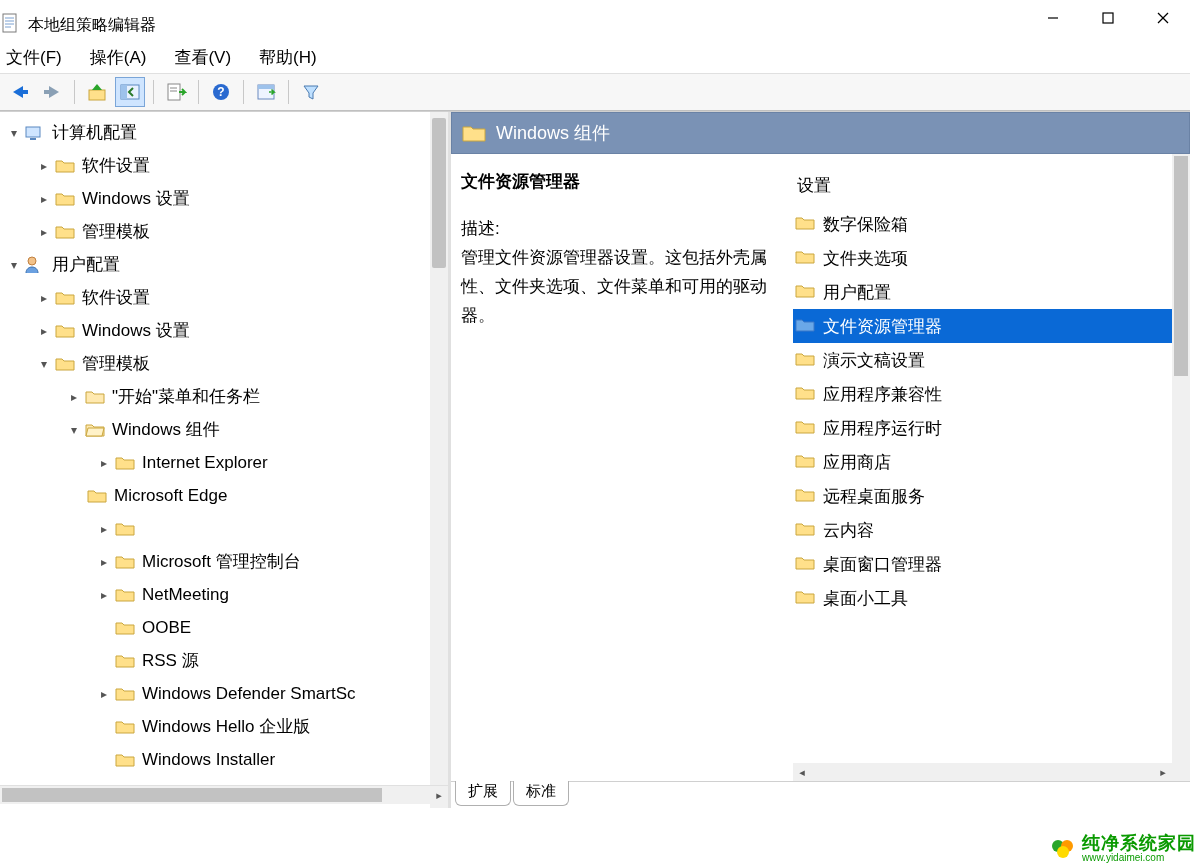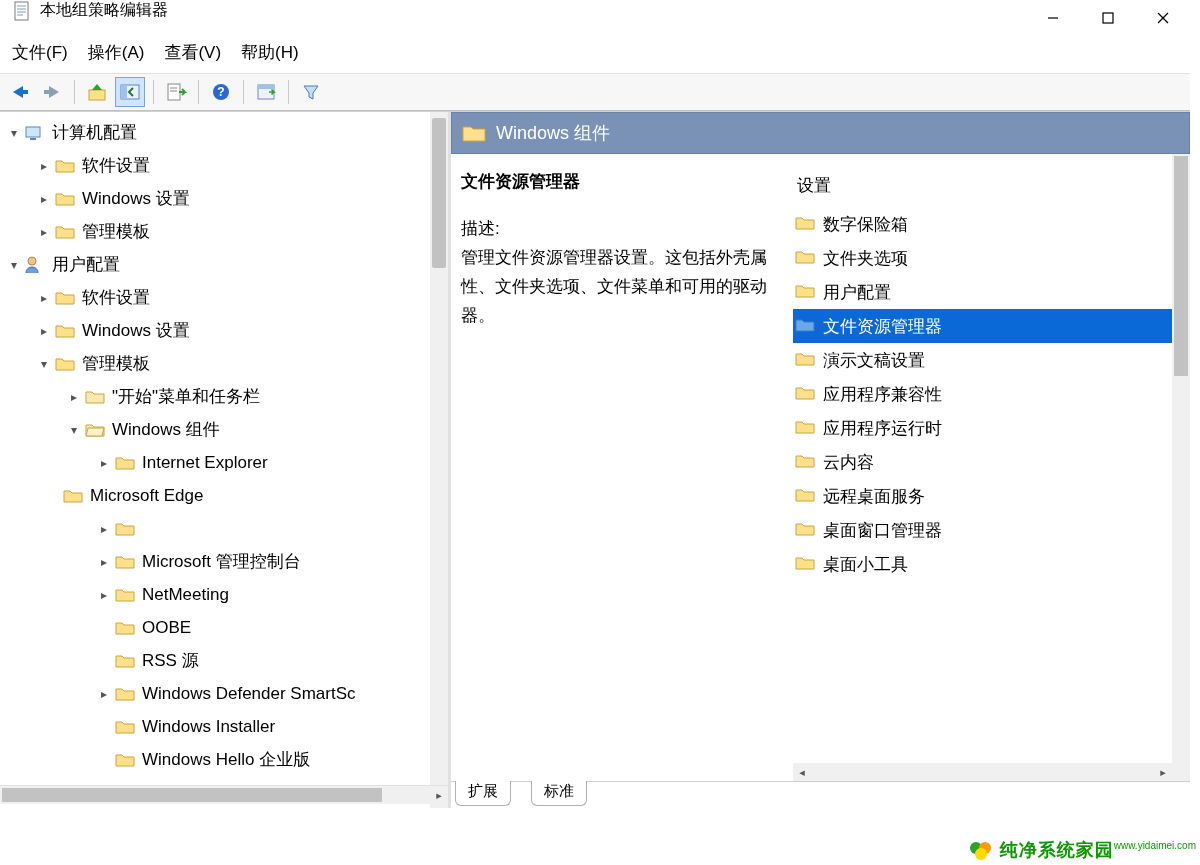--- a/index.html
+++ b/index.html
@@ -1,22 +1,22 @@
 <!DOCTYPE html>
 <html><head>
 <meta charset="utf-8">
 <style>
   html,body{margin:0;padding:0;width:1200px;height:865px;font-family:"Microsoft YaHei","Segoe UI",sans-serif;font-size:16px;color:#000;background:#fff;overflow:hidden}
   .window{width:1190px;height:830px;margin:0;position:relative;background:#fff}
-  .titlebar{height:36px;display:flex;align-items:flex-start;padding:0 12px;border-bottom:1px solid transparent}
+  .titlebar{height:36px;display:flex;align-items:flex-end;padding:0 0;border-bottom:1px solid transparent}
   .titlebar .app-icon{width:20px;height:24px;margin-right:8px;display:flex;align-items:center;justify-content:center}
   .titlebar .title{flex:1;font-size:16px}
   .winbtns{position:absolute;right:0;top:0;display:flex}
   .winbtn{width:55px;height:36px;display:flex;align-items:center;justify-content:center;font-size:14px;color:#000}
-  .menubar{height:32px;display:flex;align-items:flex-start;padding:2px 8px;gap:12px;font-size:17px}
+  .menubar{height:32px;display:flex;align-items:flex-end;padding:2px 2px;gap:20px;font-size:17px}
   .menubar span{padding:2px 4px}
   .toolbar{height:36px;border-top:1px solid #e0e0e0;border-bottom:1px solid #c0c0c0;background:#f7f7f7;display:flex;align-items:center;padding:0 6px;gap:4px}
   .tbtn{width:28px;height:28px;display:flex;align-items:center;justify-content:center}
   .tsep{width:1px;height:24px;background:#c8c8c8;margin:0 4px}
   .body{display:flex;height:696px;border-top:1px solid #d0d0d0}
   .left-pane{width:448px;border-right:3px solid #e0e0e0;position:relative;overflow:hidden;background:#fff}
   .tree{position:absolute;left:0;top:0;right:18px;bottom:0;overflow:hidden;padding-top:4px}
   .tree-row{display:flex;align-items:center;height:33px;font-size:17px;white-space:nowrap}
   .tog{width:16px;height:16px;display:flex;align-items:center;justify-content:center;color:#555;font-size:12px;margin-right:2px}
   .ticon{width:22px;height:20px;margin-right:6px;display:flex;align-items:center;justify-content:center}
@@ -34,25 +34,25 @@
   .set-col{flex:1;position:relative;padding-top:16px;overflow:hidden}
   .set-header{font-size:17px;padding:4px 4px 10px}
   .set-row{height:34px;display:flex;align-items:center;font-size:17px;padding-left:2px}
   .set-row.selected{background:#0a69d6;color:#fff}
   .fico{width:22px;height:18px;margin-right:6px;display:flex}
   .right-vsb{position:absolute;right:0;top:0;width:18px;height:100%;background:#f0f0f0}
   .right-vsb .thumb{position:absolute;left:2px;right:2px;top:2px;height:220px;background:#c2c2c2}
   .right-hsb{position:absolute;left:0;right:18px;bottom:0;height:18px;background:#f0f0f0;display:flex;align-items:center;justify-content:space-between}
   .hbtn{width:18px;height:18px;display:flex;align-items:center;justify-content:center;color:#555;font-size:11px}
   .tabs{height:26px;display:flex;align-items:flex-start;padding-left:4px;border-top:1px solid #d0d0d0}
-  .tab{height:22px;padding:1px 12px;border:1px solid #b0b0b0;border-top:none;border-radius:0 0 6px 6px;margin-right:20px;font-size:15px;background:#fff;position:relative;top:-1px}
+  .tab{height:22px;padding:1px 12px;border:1px solid #b0b0b0;border-top:none;border-radius:0 0 6px 6px;margin-right:2px;font-size:15px;background:#fff;position:relative;top:-1px}
   .tab.active{background:#fff;font-weight:400}
   .watermark{position:absolute;right:4px;bottom:2px;display:flex;align-items:center;gap:6px;font-size:15px}
   .wm-logo{width:26px;height:26px}
-  .wm-txt{display:flex;flex-direction:row;line-height:1.05}
+  .wm-txt{display:flex;flex-direction:column;line-height:1.05}
   .wm-main{color:#0a9a00;font-weight:700;font-size:18px;letter-spacing:1px}
   .wm-sub{color:#0a9a00;font-size:10px}
   svg{display:block}
 </style>
 </head>
 <body>
 
 <div class="window">
 
   <div class="titlebar">
@@ -253,21 +253,21 @@
           </div>
         <div class="tree-row" style="padding-left:96px">
             <span class="tog">▸</span>
             <span class="ticon">
               <svg width="20" height="16">
                 <path d="M1 3h6l2 2h10v9H1z" fill="#ffe08a" stroke="#caa63e"></path>
               </svg>
             </span>
             <span>Internet Explorer</span>
           </div>
-        <div class="tree-row" style="padding-left:44px">
+        <div class="tree-row" style="padding-left:68px">
             <span class="tog" style="visibility:hidden">▸</span>
             <span class="ticon">
               <svg width="20" height="16">
                 <path d="M1 3h6l2 2h10v9H1z" fill="#ffe08a" stroke="#caa63e"></path>
               </svg>
             </span>
             <span>Microsoft Edge</span>
           </div>
         <div class="tree-row" style="padding-left:96px">
             <span class="tog">▸</span>
@@ -322,30 +322,30 @@
             </span>
             <span>Windows Defender SmartSc</span>
           </div>
         <div class="tree-row" style="padding-left:96px">
             <span class="tog" style="visibility:hidden">▸</span>
             <span class="ticon">
               <svg width="20" height="16">
                 <path d="M1 3h6l2 2h10v9H1z" fill="#ffe08a" stroke="#caa63e"></path>
               </svg>
             </span>
+            <span>Windows Hello 企业版</span>
+          </div>
+        <div class="tree-row" style="padding-left:96px">
+            <span class="tog" style="visibility:hidden">▸</span>
+            <span class="ticon">
+              <svg width="20" height="16">
+                <path d="M1 3h6l2 2h10v9H1z" fill="#ffe08a" stroke="#caa63e"></path>
+              </svg>
+            </span>
             <span>Windows Installer</span>
-          </div>
-        <div class="tree-row" style="padding-left:96px">
-            <span class="tog" style="visibility:hidden">▸</span>
-            <span class="ticon">
-              <svg width="20" height="16">
-                <path d="M1 3h6l2 2h10v9H1z" fill="#ffe08a" stroke="#caa63e"></path>
-              </svg>
-            </span>
-            <span>Windows Hello 企业版</span>
           </div>
       </div>
       <div class="vsb">
           <div class="thumb" style="top:6px;height:150px"></div>
         </div>
     </div>
 
     <div class="right-pane">
       <div class="pane-header">
         <span class="folder">
@@ -419,29 +419,37 @@
                   </svg>
                 </span>
                 <span>应用程序运行时</span>
               </div>
               <div class="set-row">
                 <span class="fico">
                   <svg width="20" height="16">
                     <path d="M1 3h6l2 2h10v9H1z" fill="#ffe08a" stroke="#caa63e"></path>
                   </svg>
                 </span>
+                <span>应用商店</span>
+              </div>
+              <div class="set-row">
+                <span class="fico">
+                  <svg width="20" height="16">
+                    <path d="M1 3h6l2 2h10v9H1z" fill="#ffe08a" stroke="#caa63e"></path>
+                  </svg>
+                </span>
+                <span>远程桌面服务</span>
+              </div>
+              <div class="set-row">
+                <span class="fico">
+                  <svg width="20" height="16">
+                    <path d="M1 3h6l2 2h10v9H1z" fill="#ffe08a" stroke="#caa63e"></path>
+                  </svg>
+                </span>
                 <span>云内容</span>
-              </div>
-              <div class="set-row">
-                <span class="fico">
-                  <svg width="20" height="16">
-                    <path d="M1 3h6l2 2h10v9H1z" fill="#ffe08a" stroke="#caa63e"></path>
-                  </svg>
-                </span>
-                <span>远程桌面服务</span>
               </div>
               <div class="set-row">
                 <span class="fico">
                   <svg width="20" height="16">
                     <path d="M1 3h6l2 2h10v9H1z" fill="#ffe08a" stroke="#caa63e"></path>
                   </svg>
                 </span>
                 <span>桌面窗口管理器</span>
               </div>
               <div class="set-row">

